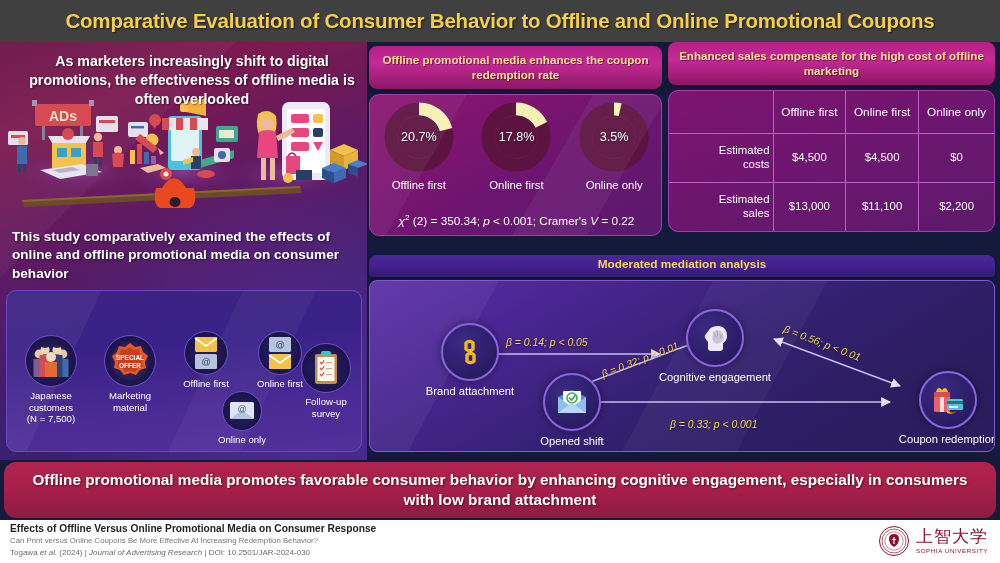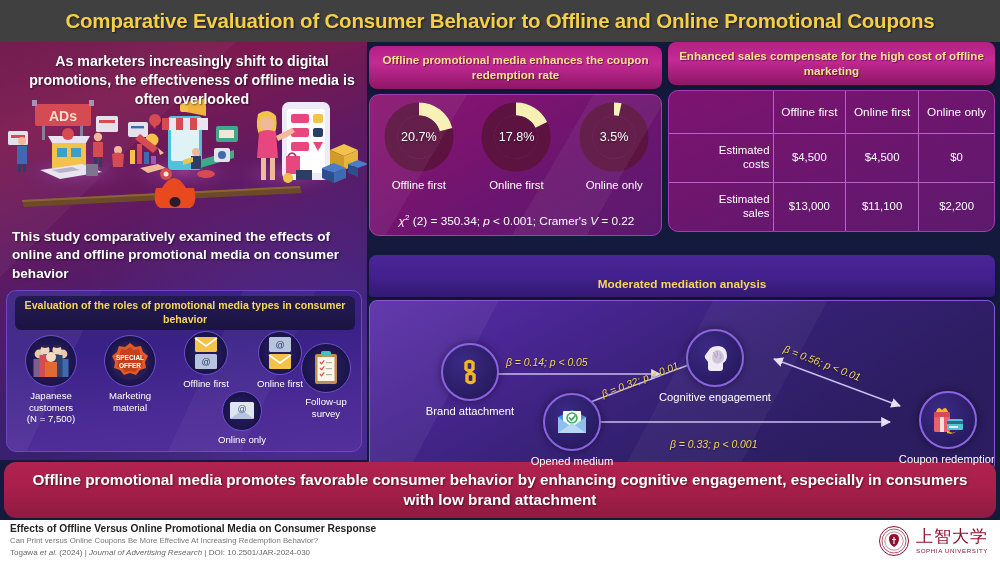--- a/index.html
+++ b/index.html
@@ -128,21 +128,21 @@
   table.cmp th:last-child, table.cmp td:last-child { border-right:none; }
   table.cmp th:first-child { border-right:1px solid #bd5ccd; }
   table.cmp .rowhead { text-align:right; padding-left:8px; white-space:pre-line; }
   table.cmp thead th { height:42px; font-size:11.8px; }
   table.cmp .corner { border-bottom:1px solid #bd5ccd; }
 
   
   .med-col { position:absolute; left:369px; top:255px; width:626px; }
   .med-head {
     background: linear-gradient(180deg,#4b2596 0%,#42208e 50%,#321a72 100%);
-    border-radius:8px 8px 4px 4px; padding:22px 10px 6px;
+    border-radius:8px 8px 4px 4px; padding:2px 10px 6px;
     color:#f7d659; font-size:11.8px; font-weight:bold; text-align:center;
     box-shadow:0 2px 4px rgba(0,0,0,.3);
   }
   .med-body {
     margin-top:3px; height:172px; border-radius:8px; position:relative;
     background: linear-gradient(150deg,#5b2fa8 0%,#4a2694 22%,#33206f 55%,#2b1d60 80%,#2a1c5e 100%);
     border:1px solid #8757d8; overflow:hidden;
   }
   .med-body::after{
     content:""; position:absolute; inset:0;
@@ -342,22 +342,20 @@
         <path d="M22 106 L300 92 L300 94 L22 108 Z" fill="#8d6336"></path>
         <path d="M162 94 q12 -20 24 0 z" fill="#e8491f"></path>
         <path d="M156 94 h38 q4 16 -4 20 h-30 q-8 -4 -4 -20 z" fill="#e8491f"></path>
         <ellipse cx="175" cy="108" rx="5.5" ry="5" fill="#2b1b2e"></ellipse>
       </svg>
     </div>
 
     <div class="study-text">This study comparatively examined the effects of online and offline promotional media on consumer behavior</div>
 
     <div class="design-panel">
-      <div class="design-head">Evaluation of the roles of promotional media
-types in consumer behavior</div>
 
       <div class="dp-item" style="left:8px; top:44px; width:72px;">
         <div class="dp-circ" style="width:52px;height:52px;">
           <svg width="42" height="38" viewBox="0 0 42 38">
             <circle cx="9" cy="12" r="4.4" fill="#e8c9a8"></circle>
               <path d="M3.5 17 h11 v18 h-11 z" fill="#7a5f8f"></path>
             <circle cx="33" cy="12" r="4.4" fill="#e8c9a8"></circle>
               <path d="M27.5 17 h11 v18 h-11 z" fill="#3f6ab0"></path>
             <circle cx="15" cy="8" r="4.6" fill="#f0d6b8"></circle>
               <path d="M9.5 13 h11 v22 h-11 z" fill="#d64a52"></path>
@@ -585,21 +583,21 @@
         <div class="node-circ">
           <svg width="34" height="28" viewBox="0 0 34 28">
             <path d="M3 9 l14 -7 l14 7 v16 h-28 z" fill="#4a8fd4"></path>
             <rect x="8" y="3" width="18" height="14" rx="1" fill="#fdfdfd"></rect>
             <circle cx="17" cy="10" r="5" fill="none" stroke="#3fa95e" stroke-width="1.6"></circle>
             <path d="M14.5 10 l2 2.2 l3.5 -4.2" fill="none" stroke="#3fa95e" stroke-width="1.8" stroke-linecap="round"></path>
             <path d="M3 9 l14 10 l14 -10 v16 h-28 z" fill="#8fc0ec"></path>
             <path d="M3 25 l14 -10 l14 10 z" fill="#b9d8f3"></path>
           </svg>
         </div>
-        <div class="node-lab">Opened medium</div>
+        <div class="node-lab">Opened shift</div>
       </div>
 
       <div class="node" style="left:518px; top:90px; width:120px;">
         <div class="node-circ">
           <svg width="34" height="32" viewBox="0 0 34 32">
             <rect x="3" y="11" width="16" height="17" rx="1.5" fill="#e8606a"></rect>
             <rect x="9" y="11" width="4" height="17" fill="#f7dfe0"></rect>
             <rect x="3" y="8" width="16" height="5" rx="1" fill="#d84a56"></rect>
             <path d="M5 8 q2 -7 6 -2 q4 -5 6 2 z" fill="#f2b91f"></path>
             <rect x="16" y="15" width="16" height="11" rx="1.5" fill="#4ec3d9"></rect>

